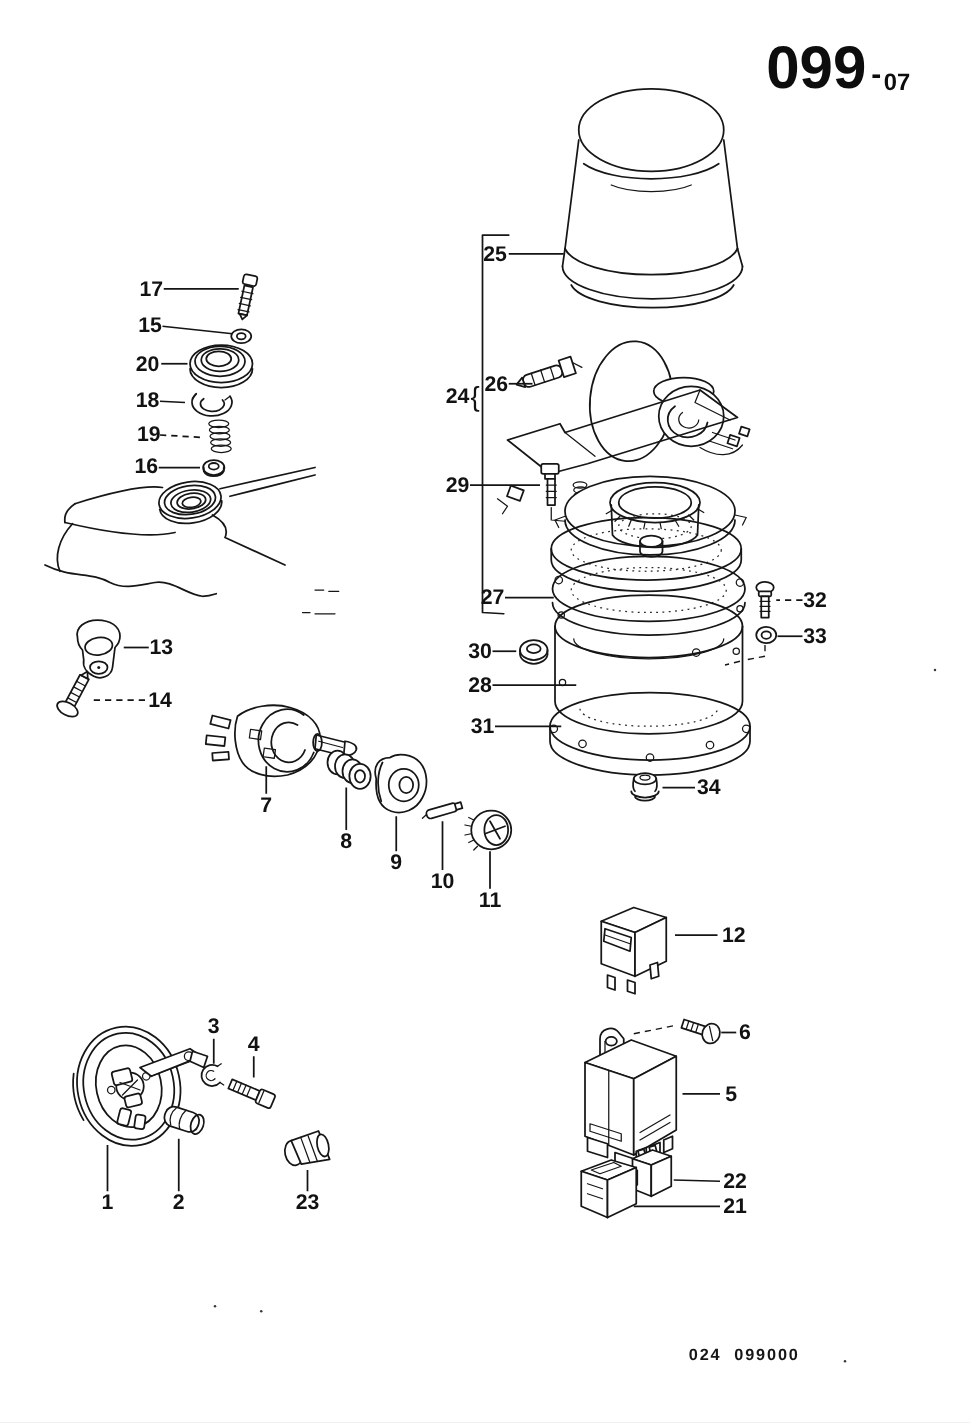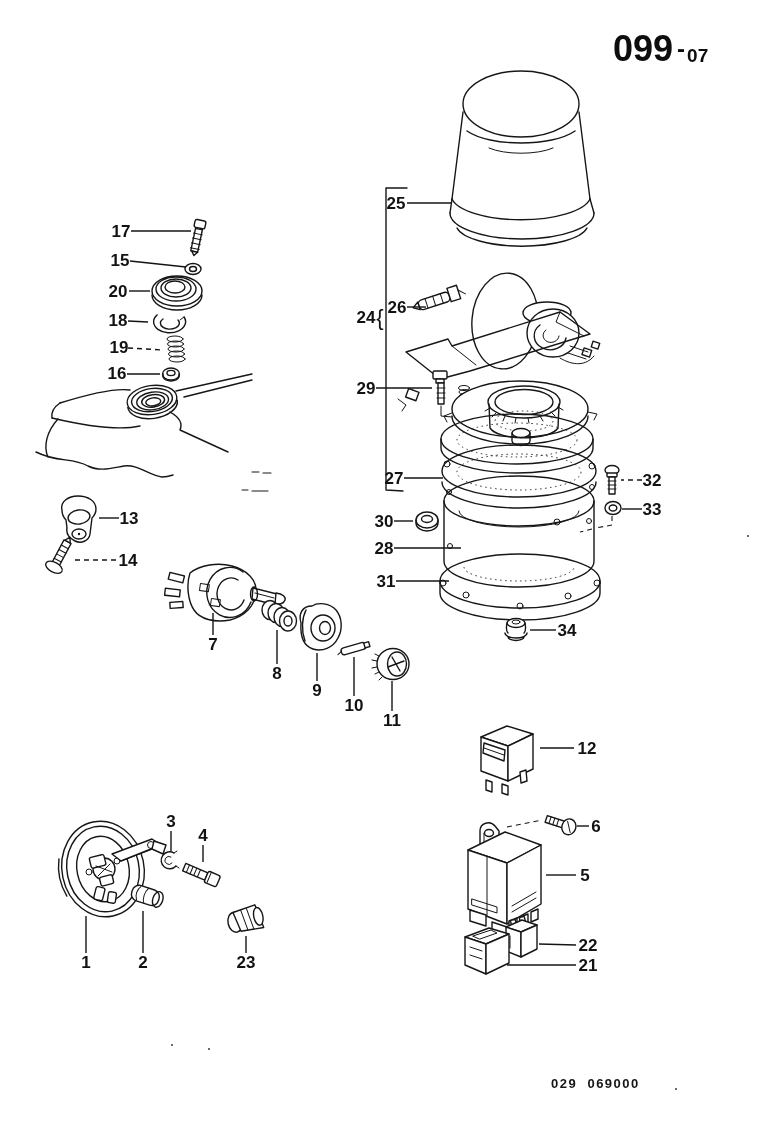--- a/index.html
+++ b/index.html
@@ -12,21 +12,21 @@
   .dot{fill:none;stroke:#2a2a2a;stroke-width:1;stroke-dasharray:1.5 3.5;}
   .d{fill:none;stroke:#161616;stroke-width:1.1;stroke-dasharray:5 4;}
   .leader{fill:none;stroke:#141414;stroke-width:1.4;}
   .dashed{stroke-dasharray:5 4;}
   .callout-num{font-family:"Liberation Sans",sans-serif;font-weight:700;font-size:17px;
                fill:#121212;text-anchor:middle;dominant-baseline:central;}
   .callout-brace{font-family:"Liberation Sans",sans-serif;font-weight:400;font-size:22px;
                fill:#121212;text-anchor:middle;dominant-baseline:central;}
   .page-code{position:absolute;left:613px;top:33px;display:flex;align-items:flex-end;
              color:#0d0d0d;font-weight:700;}
-  .code-main{font-size:36px;line-height:0.9;letter-spacing:0;}
+  .code-main{font-size:48px;line-height:0.9;letter-spacing:0;}
   .code-dash{font-size:24px;line-height:0.8;margin:0 2px 7px 4px;}
   .code-sub{font-size:19px;line-height:0.9;margin-bottom:1px;}
   .footer-code{position:absolute;left:551px;top:1076px;font-weight:700;font-size:13px;
                letter-spacing:1.5px;color:#161616;white-space:pre;}
 </style>
 </head>
 <body>
 
 <div class="page">
 
@@ -446,14 +446,14 @@
         <text x="386" y="581" class="callout-num">31</text>
         <polyline points="642,480 621,480" class="leader dashed"></polyline>
         <text x="652" y="480" class="callout-num">32</text>
         <polyline points="642,509 622,509" class="leader"></polyline>
         <text x="652" y="509" class="callout-num">33</text>
         <polyline points="556,630 530,630" class="leader"></polyline>
         <text x="567" y="630" class="callout-num">34</text>
       </g>
   </svg>
 
-  <div class="footer-code">029  069000</div>
+  <div class="footer-code">024  099000</div>
 </div>
 
 </body></html>

